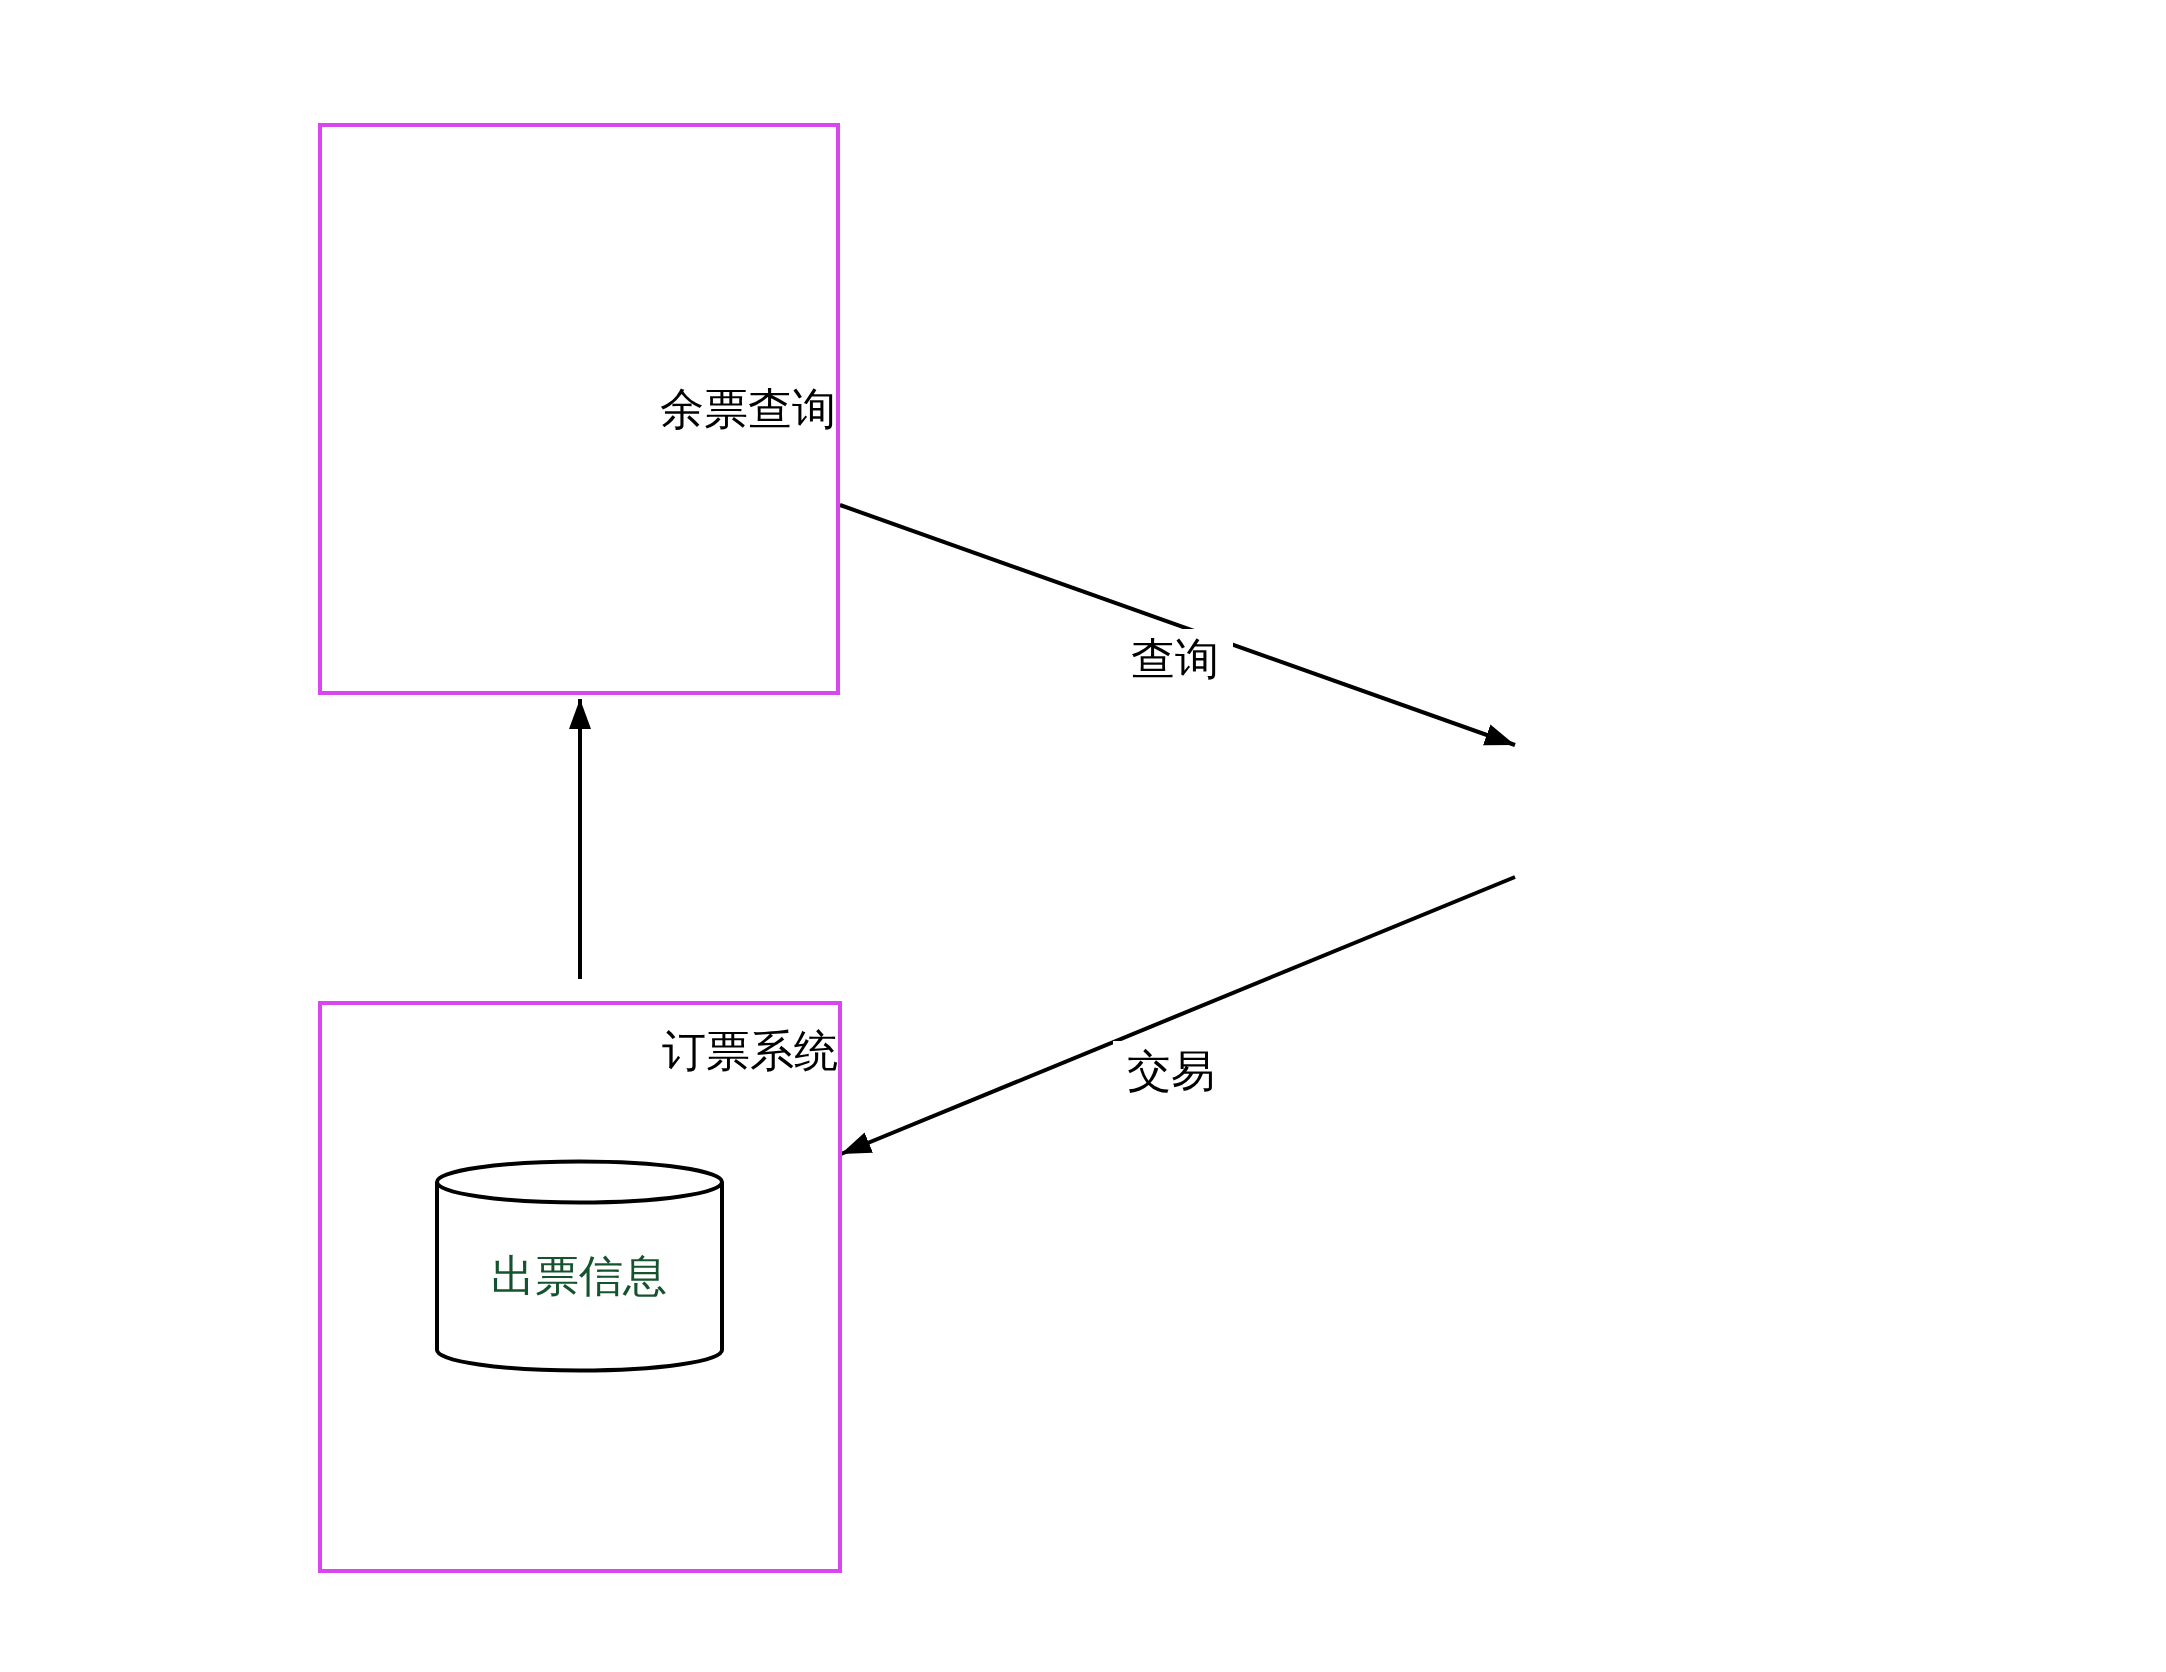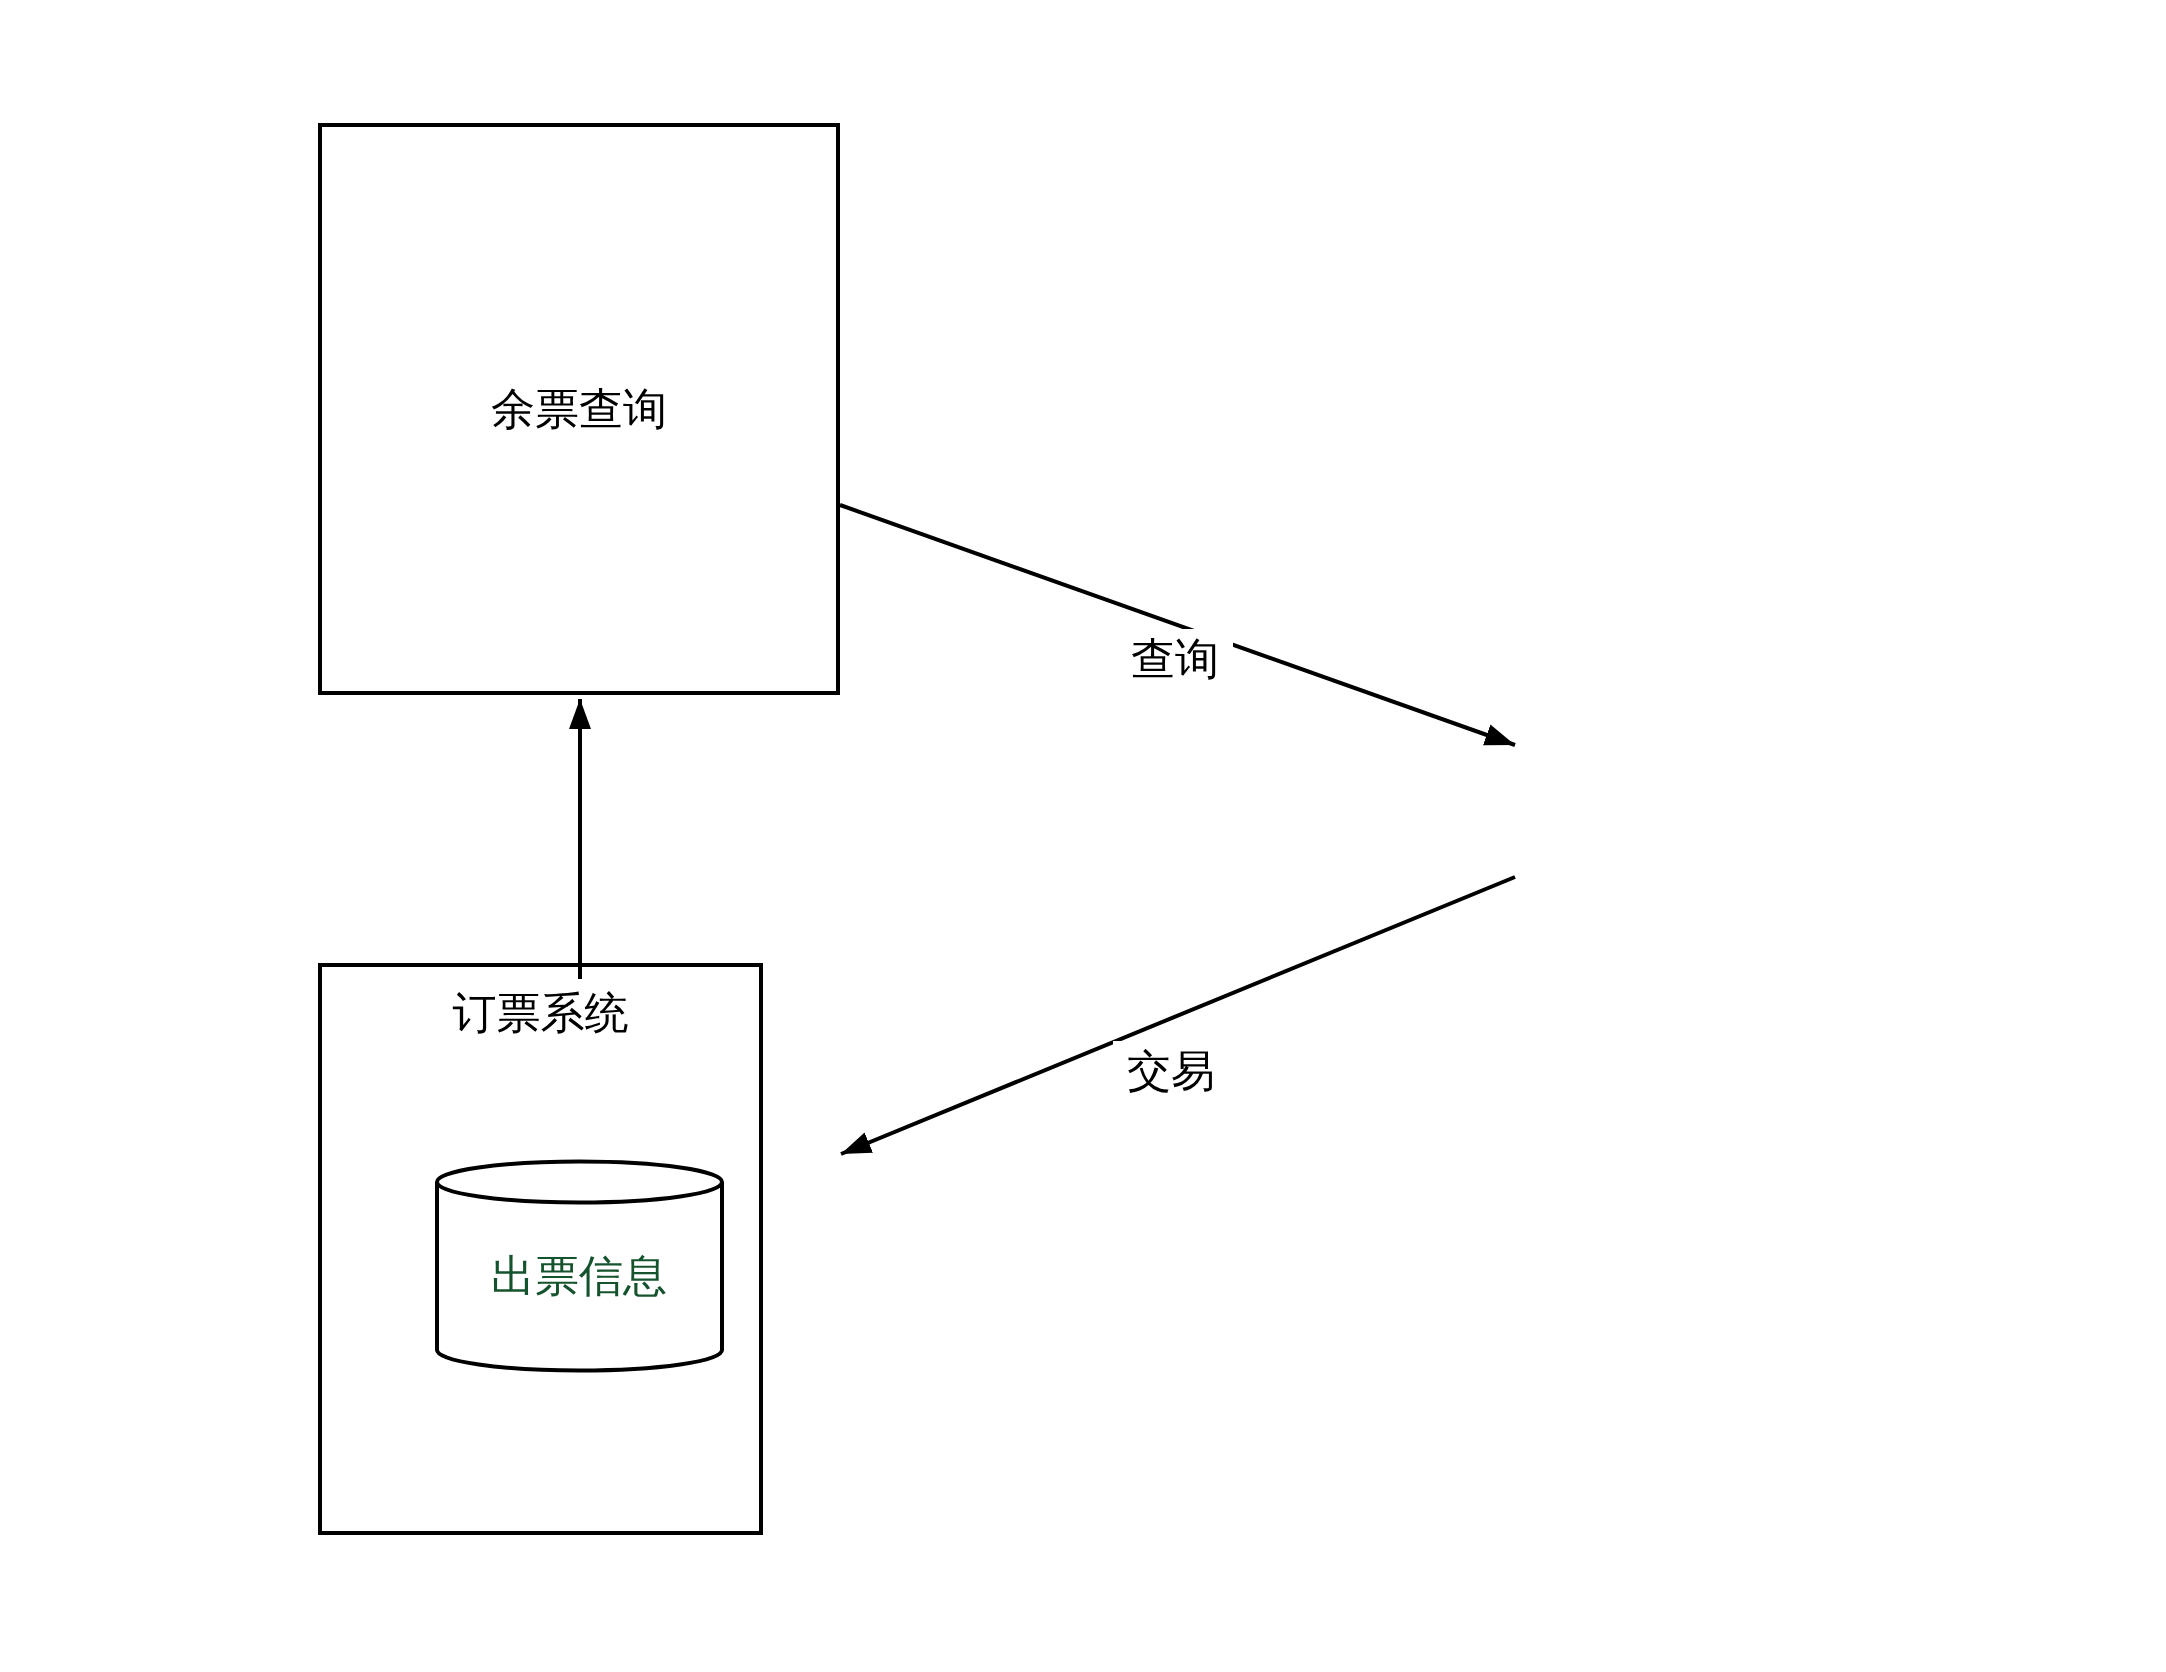--- a/index.html
+++ b/index.html
@@ -19,44 +19,44 @@
   .edges-layer {
     position: absolute;
     left: 0;
     top: 0;
     width: 2166px;
     height: 1672px;
     z-index: 1;
   }
   .node {
     position: absolute;
-    border: 4px solid #000000;
+    border: 4px solid #d946ef;
     background: transparent;
     box-sizing: border-box;
     display: flex;
     align-items: center;
-    justify-content: center;
+    justify-content: flex-end;
     z-index: 2;
   }
   .node .node-label {
     font-size: 44px;
     line-height: 48px;
     color: #000000;
     white-space: nowrap;
   }
   .node-remaining {
     left: 318px;
     top: 123px;
     width: 522px;
     height: 572px;
   }
   .node-booking {
     left: 318px;
-    top: 963px;
-    width: 445px;
+    top: 1001px;
+    width: 524px;
     height: 572px;
     align-items: flex-start;
   }
   .node-booking .node-label {
     margin-top: 22px;
   }
   .node-user {
     left: 1515px;
     top: 712px;
     width: 325px;

